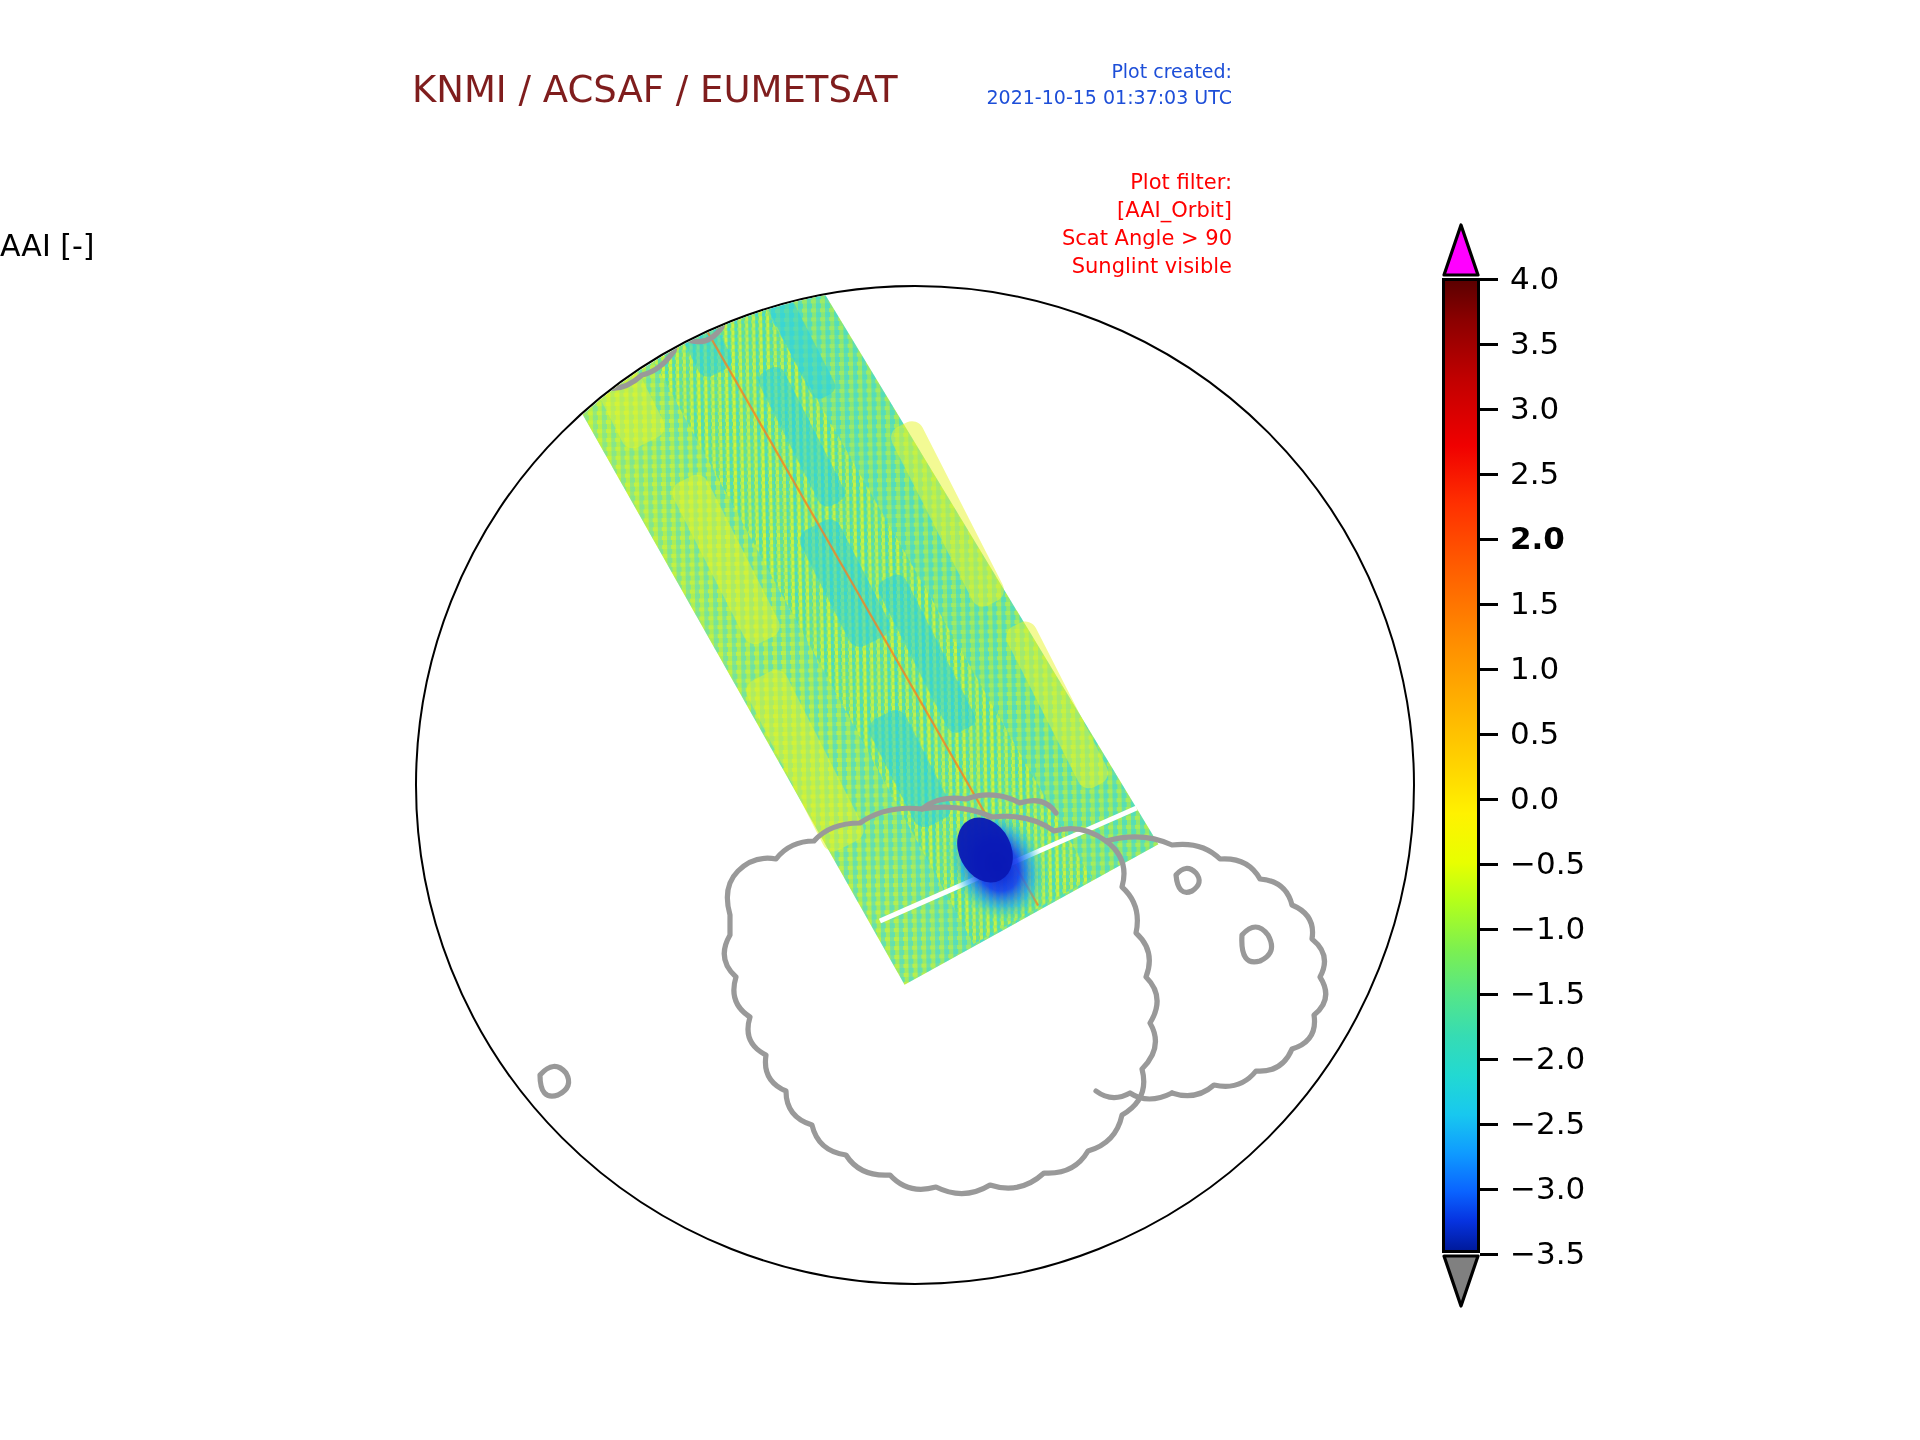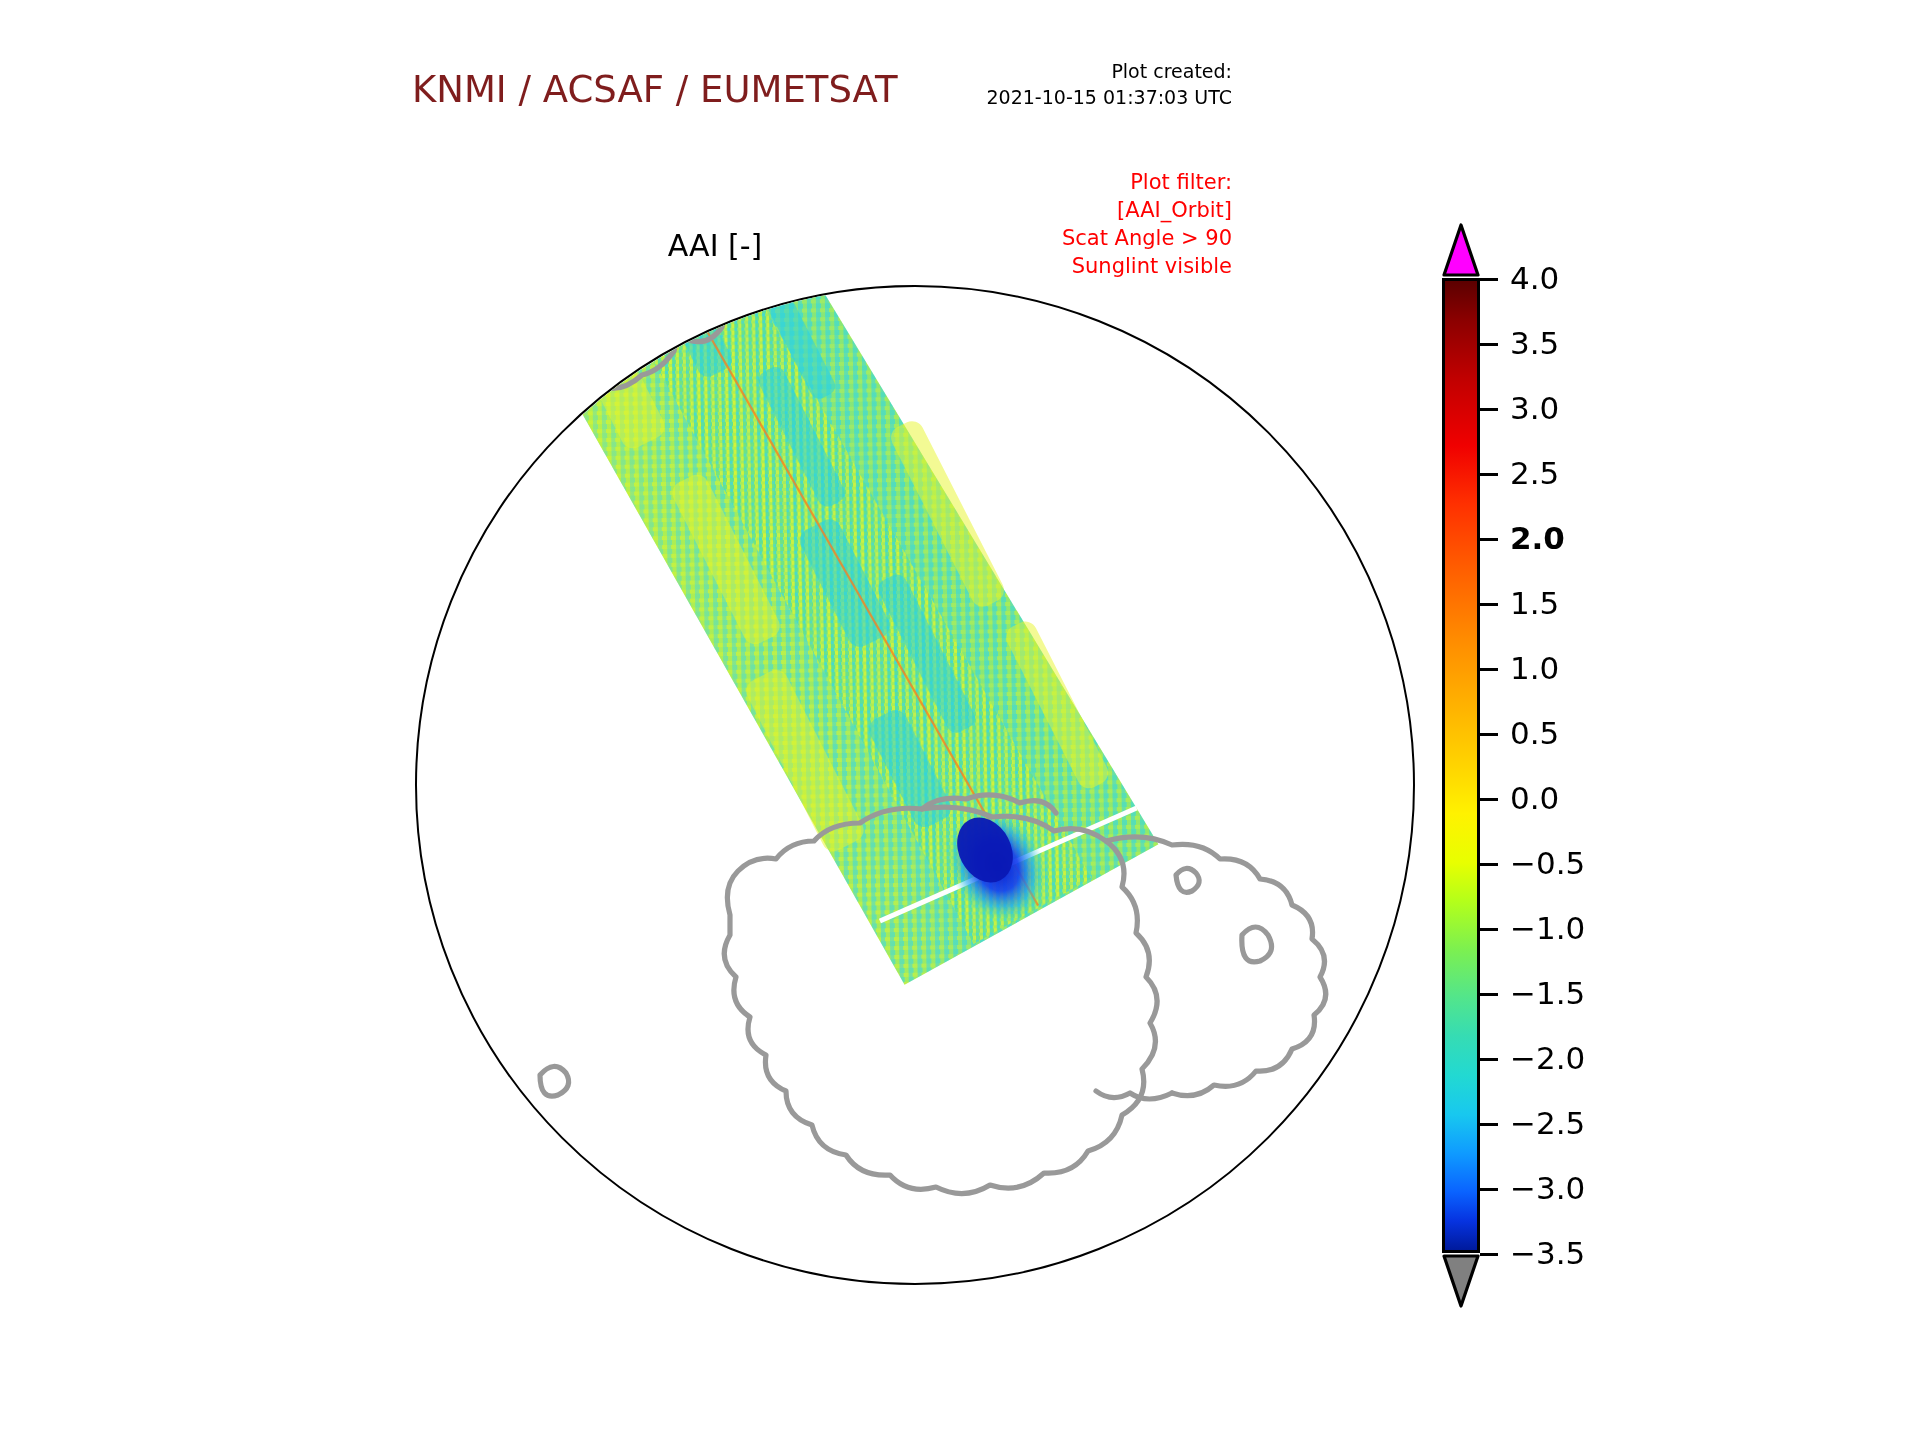--- a/index.html
+++ b/index.html
@@ -6,23 +6,23 @@
   body{width:1920px;height:1440px;position:relative;overflow:hidden;
        font-family:"DejaVu Sans","Liberation Sans",sans-serif;color:#000;}
 
   .abs{position:absolute;}
 
   
   #brand-title{left:412px;top:68px;font-size:37px;color:#7f1d1d;letter-spacing:0px;white-space:nowrap;}
 
   #product-block{left:412px;top:140px;font-size:29px;line-height:40px;color:#000;white-space:nowrap;}
 
-  #plot-title{left:0;top:228px;width:1430px;text-align:center;font-size:30px;color:#000;}
-
-  #created-block{right:688px;top:58px;width:420px;text-align:right;font-size:19px;line-height:26px;color:#000000;white-space:nowrap;}
+  #plot-title{left:0;top:228px;width:1430px;font-size:30px;color:#000;}
+
+  #created-block{right:688px;top:58px;width:420px;text-align:right;font-size:19px;line-height:26px;color:#1d4ed8;white-space:nowrap;}
 
   #filter-block{right:688px;top:168px;width:420px;text-align:right;font-size:21px;line-height:28px;color:#ff0000;white-space:nowrap;}
 
   
   #map-area{left:330px;top:275px;width:1110px;height:1110px;}
   #globe-circle{left:85px;top:10px;width:1000px;height:1000px;border:2.4px solid #000;border-radius:50%;box-sizing:border-box;}
 
   #map-svg{left:0;top:0;width:1110px;height:1110px;}
 
   

